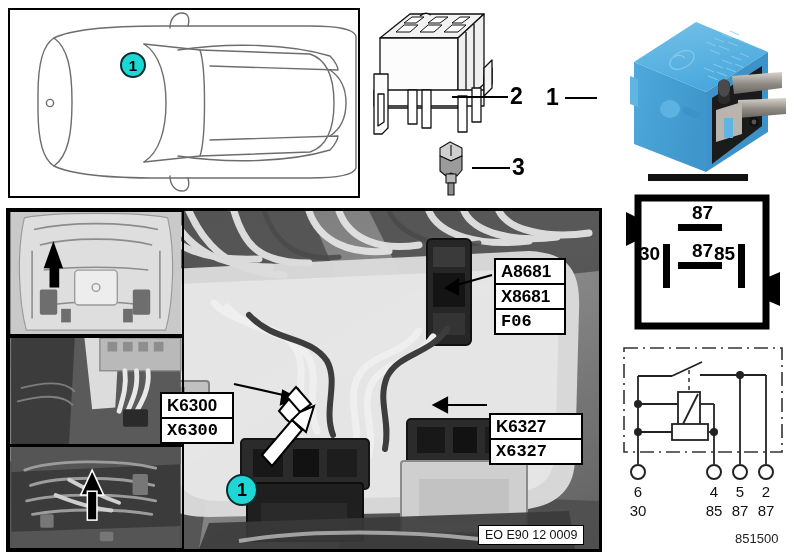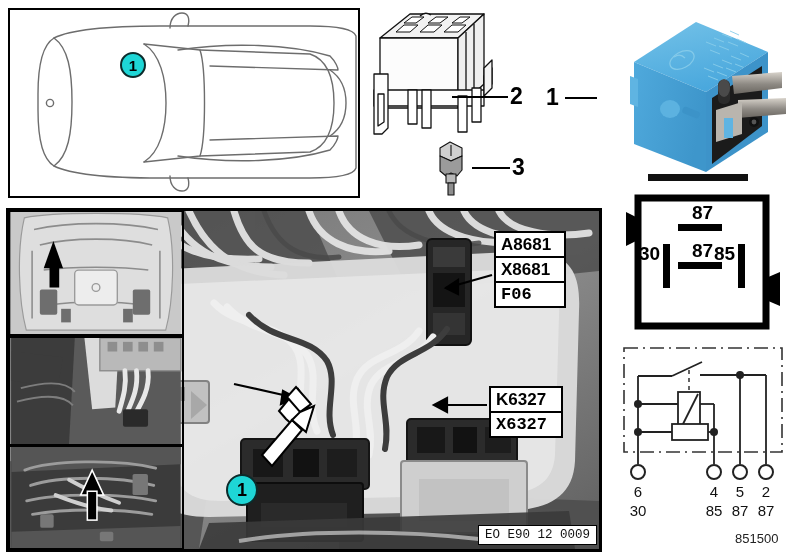--- a/index.html
+++ b/index.html
@@ -52,34 +52,35 @@
 
   
   #photo-area{position:absolute;left:6px;top:208px;width:596px;height:344px;
               border:3px solid #000;box-sizing:border-box;background:#8c8c8c;}
   .subphoto{position:absolute;box-sizing:border-box;border:2px solid #000;overflow:hidden;}
 
   
   .codebox{
     position:absolute;background:#fff;border:2px solid #000;
     box-sizing:border-box;
+    margin-top:27px;
   }
   .codebox div{
     font-weight:bold;font-size:17px;line-height:21px;
     padding:1px 5px;color:#000;white-space:nowrap;
     border-bottom:2px solid #000;
   }
   .codebox div:last-child{border-bottom:none;font-family:Liberation Mono, monospace;}
 
   
   #eo-stamp{
     position:absolute;left:478px;top:525px;
     background:#fff;border:1px solid #000;
     font-size:12.5px;padding:2px 6px;color:#111;
-    font-family:Liberation Mono, monospace;
+    font-family:Liberation Sans, sans-serif;
   }
   #ref-number{
     position:absolute;left:735px;top:531px;
     font-size:13px;color:#222;
   }
 </style>
 </head>
 <body>
 
 <div class="sheet">
@@ -502,22 +503,26 @@
     </svg>
 
   </div>
 
   <div class="codebox" style="left:494px;top:231px;width:72px;">
     <div>A8681</div>
     <div>X8681</div>
     <div>F06</div>
   </div>
 
-
-  <div class="codebox" style="left:489px;top:386px;width:74px;">
+  <div class="codebox" style="left:160px;top:365px;width:74px;">
+    <div>K6300</div>
+    <div>X6300</div>
+  </div>
+
+  <div class="codebox" style="left:489px;top:386px;width:94px;">
     <div>K6327</div>
     <div>X6327</div>
   </div>
 
   <svg style="position:absolute;left:0;top:0;width:800px;height:560px;pointer-events:none;">
 
     <g stroke="#000" stroke-width="2.2" fill="#000">
       <line x1="492" y1="275" x2="446" y2="288"></line>
       <polygon points="446,288 458,280 458,294"></polygon>
     </g>

